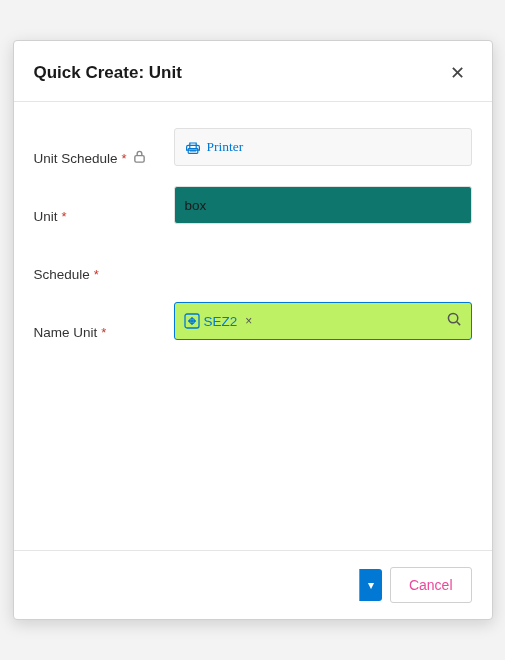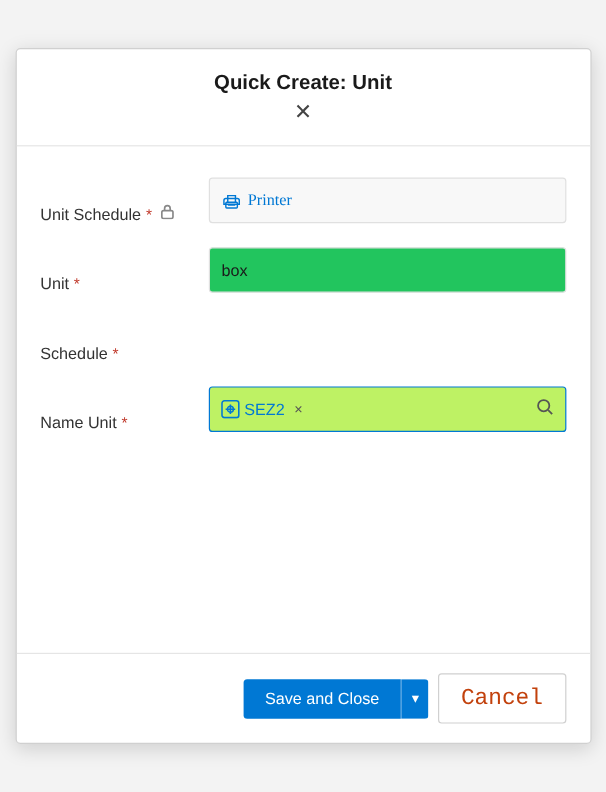--- a/index.html
+++ b/index.html
@@ -23,21 +23,20 @@
       flex-direction: column;
       box-shadow: 0 4px 16px rgba(0,0,0,0.15);
       position: relative;
     }
     .dialog-header {
       display: flex;
       justify-content: space-between;
       align-items: center;
       padding: 18px 20px 14px 20px;
       border-bottom: 1px solid #e5e5e5;
-      flex-direction: column;
     }
     .dialog-title {
       font-size: 17px;
       font-weight: 600;
       color: #1a1a1a;
     }
     .close-btn {
       background: none;
       border: none;
       cursor: pointer;
@@ -73,21 +72,21 @@
       color: #c0392b;
       font-size: 13px;
     }
     .lock-icon {
       color: #888;
       font-size: 12px;
       margin-left: 2px;
     }
     .form-field {
       flex: 1;
-      background: #22c55e;
+      background: #0f766e;
       border: 1px solid #e0e0e0;
       border-radius: 3px;
       padding: 8px 10px;
       font-size: 13.5px;
       color: #1a1a1a;
       min-height: 38px;
       display: flex;
       align-items: center;
     }
     .form-field input {
@@ -184,25 +183,25 @@
       border-left: 1px solid rgba(255,255,255,0.3);
       padding: 9px 8px;
       font-size: 12px;
       cursor: pointer;
       border-radius: 0 3px 3px 0;
       display: flex;
       align-items: center;
     }
     .btn-cancel {
       background: #fff;
-      color: #c2410c;
+      color: #ec4899;
       border: 1px solid #d0d0d0;
       padding: 9px 18px;
-      font-size: 19px;
-      font-family: Liberation Mono, monospace;
+      font-size: 14px;
+      font-family: Liberation Sans, sans-serif;
       cursor: pointer;
       border-radius: 3px;
       font-weight: 500;
     }
   </style>
 </head>
 <body>
 
 <div class="dialog">
   <div class="dialog-header">
@@ -276,20 +275,19 @@
             <path d="M10.5 10.5l3.5 3.5"></path>
           </svg>
         </span>
       </div>
     </div>
 
   </div>
 
   <div class="dialog-footer">
     <div class="btn-save-group">
-      <button class="btn-save">Save and Close</button>
       <button class="btn-save-dropdown">
         <span>▾</span>
       </button>
     </div>
     <button class="btn-cancel">Cancel</button>
   </div>
 </div>
 
 </body></html>

